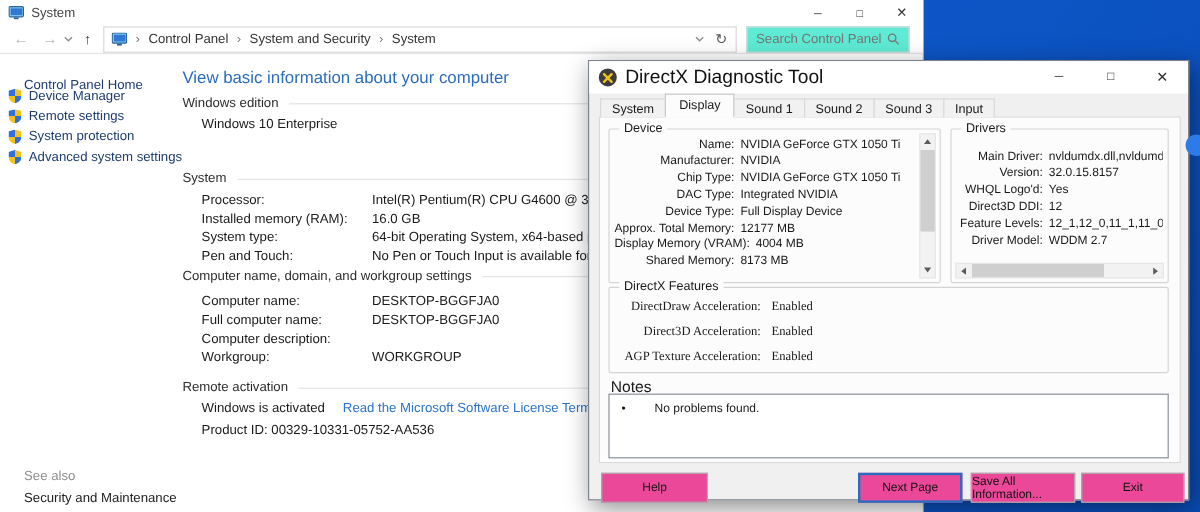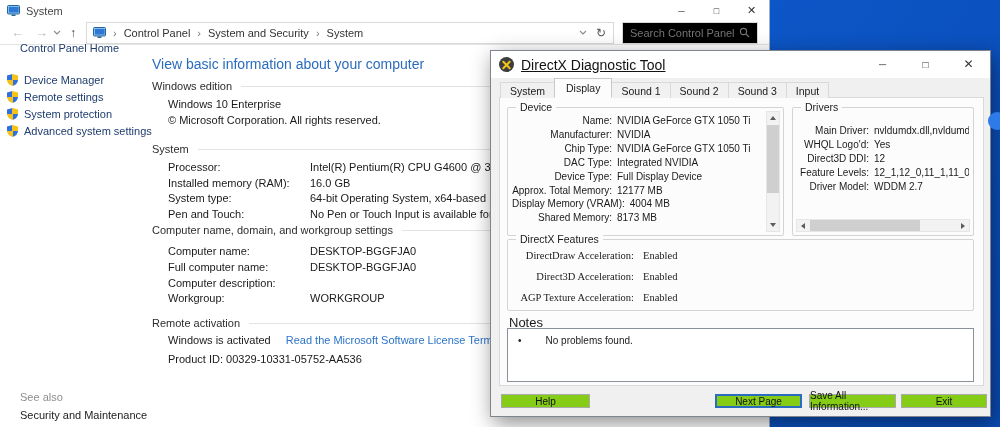--- a/index.html
+++ b/index.html
@@ -24,26 +24,26 @@
   .navbtn { font-size:13px; line-height:1; margin-left:11px; color:#b6bec6; }
   .navbtn.dim { color:#b6bec6; }
   .navbtn.up { color:#3c3c3c; font-size:12px; margin-left:9px; }
   .navchev { margin-left:5px; display:flex; align-items:center; }
   .addrbar { margin-left:10px; width:528px; height:22px; border:1px solid #d9d9d9; background:#fff;
              display:flex; align-items:center; font-size:11px; color:#333; padding-left:6px; }
   .crumb { white-space:nowrap; }
   .sep { color:#777; margin:0 7px; font-size:11px; }
   .addr-right { margin-left:auto; display:flex; align-items:center; gap:9px; padding-right:7px; }
   .refresh { font-size:12px; color:#555; }
-  .searchbar { margin-left:8px; width:136px; height:22px; border:1px solid #d9d9d9; background:#000000;
+  .searchbar { margin-left:8px; width:136px; height:22px; border:1px solid #d9d9d9; background:#5eead4;
                display:flex; align-items:center; padding:0 7px; }
   .searchbar input { border:none; outline:none; flex:1; min-width:0; font-size:11px; color:#666;
                      font-family:"Liberation Sans", sans-serif; background:transparent; }
 
-  .cp-home { position:absolute; left:20px; top:42px; font-size:11px; color:#1e3c6e; }
+  .cp-home { position:absolute; left:20px; top:65px; font-size:11px; color:#1e3c6e; }
   .side-item { position:absolute; left:7px; display:flex; align-items:center; gap:6px;
                font-size:11px; color:#1e3c6e; }
   .shield { width:11px; height:12px; display:inline-block; flex:0 0 11px;
             background:conic-gradient(from 0deg at 50% 50%, #f6c21a 0 25%, #2f6fe0 0 50%, #f6c21a 0 75%, #2f6fe0 0);
             clip-path:path('M5.5 0 L11 1.6 L11 5.5 C11 8.9 8.6 11 5.5 12 C2.4 11 0 8.9 0 5.5 L0 1.6 Z'); }
   .see-also { position:absolute; left:20px; top:391px; font-size:11px; color:#8e8e8e; }
   .see-link { position:absolute; left:20px; top:409px; font-size:11px; color:#222; }
 
   .heading { position:absolute; left:152px; top:56px; font-size:14px; color:#2a6cbd; }
   .section-title { position:absolute; left:152px; width:606px; display:flex; align-items:center;
@@ -61,21 +61,21 @@
   .dxicon::before, .dxicon::after { content:""; position:absolute; left:2px; right:2px; top:6.5px;
             height:2px; background:#f0c418; border-radius:1px; }
   .dxicon::before { transform:rotate(45deg); }
   .dxicon::after  { transform:rotate(-45deg); }
 
   
   .dlg { position:absolute; left:490px; top:50px; width:501px; height:367px; background:#f0f0f0;
          border:1px solid #7e858e; box-shadow:3px 6px 20px rgba(0,0,0,.45); z-index:5; }
   .dlg-titlebar { position:absolute; top:0; left:0; width:100%; height:27px; background:#fff;
                   display:flex; align-items:center; }
-  .dlg-title { margin-left:7px; font-size:14px; color:#111;text-decoration:underline; }
+  .dlg-title { margin-left:7px; font-size:16px; color:#111; }
   .dlg-btns { position:absolute; right:0; top:0; display:flex; height:26px; }
   .dlg-btn { width:43px; height:26px; display:flex; align-items:center; justify-content:center;
              font-size:10px; color:#333; }
   .dlg-btn.close { font-size:12px; }
 
   .tabs { position:absolute; left:9px; top:27px; height:20px; display:flex; align-items:flex-end; z-index:2; }
   .tab { height:16px; padding:0 9px; display:flex; align-items:center; font-size:10.5px; color:#1a1a1a;
          background:#f1f1f1; border:1px solid #d9d9d9; border-bottom:none; margin-right:-1px; }
   .tab.active { height:20px; background:#fcfcfc; border-color:#c9c9c9; border-bottom:1px solid #fcfcfc;
                 z-index:3; padding:0 11px; }
@@ -117,21 +117,21 @@
   .tri-down  { width:0; height:0; border-left:3.5px solid transparent; border-right:3.5px solid transparent; border-top:4px solid #5c5c5c; }
   .tri-left  { width:0; height:0; border-top:3.5px solid transparent; border-bottom:3.5px solid transparent; border-right:4px solid #5c5c5c; }
   .tri-right { width:0; height:0; border-top:3.5px solid transparent; border-bottom:3.5px solid transparent; border-left:4px solid #5c5c5c; }
 
   .notes-label { position:absolute; left:18px; top:264px; font-size:13px; color:#1a1a1a; }
   .notes-box { position:absolute; left:16px; top:277px; width:467px; height:54px; background:#fff;
                border:1px solid #8a9199; }
   .note-line { display:flex; margin:6px 8px 0 10px; font-size:10px; color:#1a1a1a; }
   .note-text { margin-left:24px; }
 
-  .btn { position:absolute; top:343px; height:14px; background:#84cc16; border:1px solid #aaaaaa;
+  .btn { position:absolute; top:343px; height:25px; background:#ec4899; border:1px solid #aaaaaa;
          font-size:10px; color:#111; display:flex; align-items:center; justify-content:center; }
   .btn-help { left:10px;  width:89px; }
   .btn-next { left:224px; width:87px; border:2px solid #2a6dc0; }
   .btn-save { left:318px; width:87px; }
   .btn-exit { left:410px; width:86px; }
 
   .edge-dot { position:absolute; left:988px; top:112px; width:18px; height:18px; border-radius:50%;
               background:#2d7be8; z-index:6; }
 </style>
 </head>
@@ -214,21 +214,20 @@
     <div class="see-also">See also</div>
     <div class="see-link">Security and Maintenance</div>
 
     <div class="heading">View basic information about your computer</div>
 
     <div class="section-title" style="top:80px">
       <span>Windows edition</span>
         <span class="rule"></span>
     </div>
     <div class="plain-row" style="top:98px">Windows 10 Enterprise</div>
-    <div class="plain-row" style="top:114px">© Microsoft Corporation. All rights reserved.</div>
 
     <div class="section-title" style="top:143px">
       <span>System</span>
         <span class="rule"></span>
     </div>
     <div class="info-row" style="top:161px">
       <span class="lbl">Processor:</span>
       <span class="val">Intel(R) Pentium(R) CPU G4600 @ 3.60GHz  3.60 GHz</span>
     </div>
     <div class="info-row" style="top:177px">
@@ -347,20 +346,24 @@
     </div>
 
     <div class="groupbox gb-drivers">
       <span class="gb-title">Drivers</span>
       <div class="drv-rows">
         <div class="drow">
             <span class="l">Main Driver:</span>
             <span class="v">nvldumdx.dll,nvldumdx.dll,nvldumdx.dll</span>
           </div>
         <div class="drow">
+            <span class="l">Version:</span>
+            <span class="v">32.0.15.8157</span>
+          </div>
+        <div class="drow">
             <span class="l">WHQL Logo'd:</span>
             <span class="v">Yes</span>
           </div>
         <div class="drow">
             <span class="l">Direct3D DDI:</span>
             <span class="v">12</span>
           </div>
         <div class="drow">
             <span class="l">Feature Levels:</span>
             <span class="v">12_1,12_0,11_1,11_0,10_1,10_0,9_3</span>

